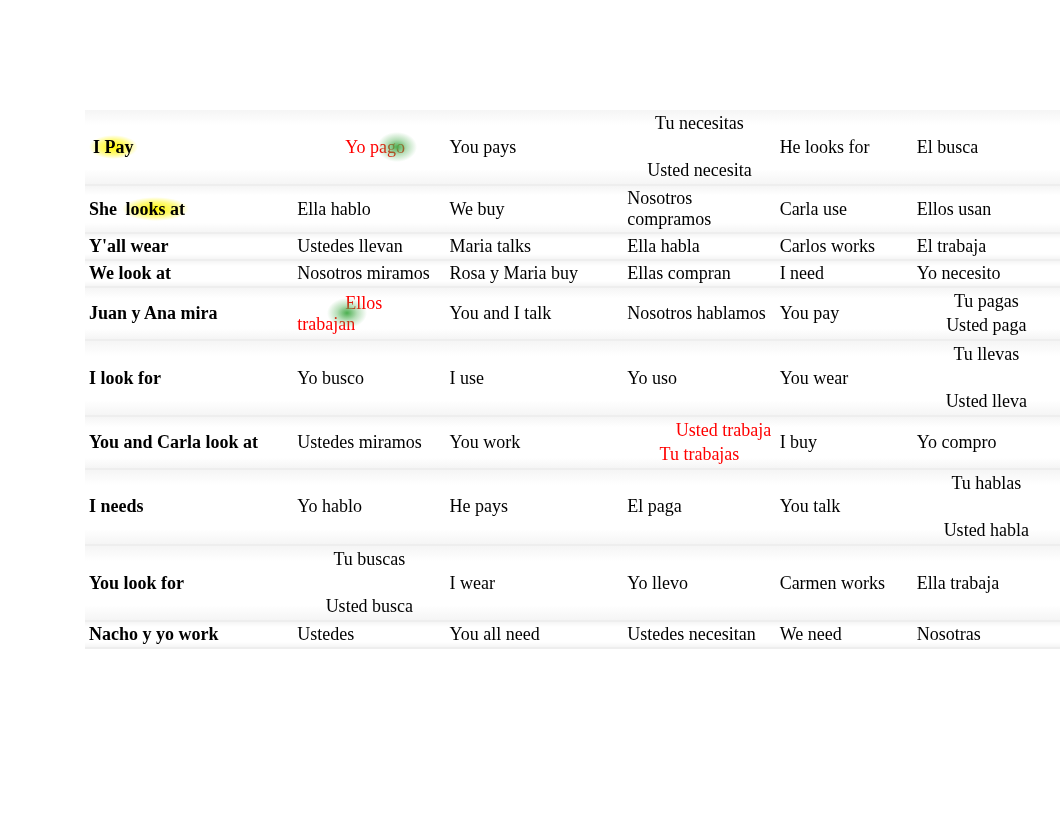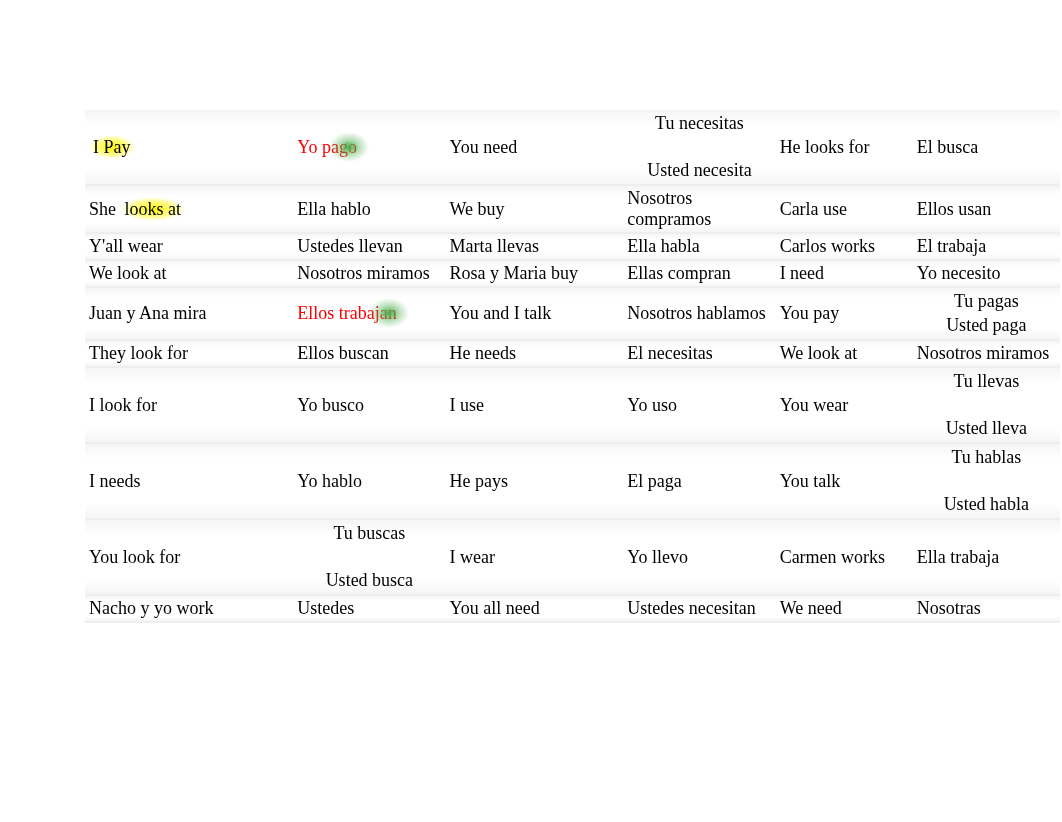--- a/index.html
+++ b/index.html
@@ -17,27 +17,27 @@
     table {
       border-collapse: collapse;
       width: 975px;
     }
     td {
       padding: 2px 4px;
       vertical-align: middle;
       background: linear-gradient(to bottom, #f5f5f5 0%, #ffffff 20%, #ffffff 80%, #f5f5f5 100%);
       border-bottom: 2px solid #eee;
     }
-    .col-en1 { width: 205px; }
+    .col-en1 { width: 205px; font-weight: bold; }
     .col-es1 { width: 150px; }
     .col-en2 { width: 175px; }
     .col-es2 { width: 150px; }
     .col-en3 { width: 135px; }
     .col-es3 { width: 145px; }
-    .red { color: #ff0000; }
+    .red { color: #ff0000; margin-left: 48px; }
     .hl-yellow {
       background: radial-gradient(ellipse closest-side, #fff700 0%, rgba(255,247,0,0.5) 60%, transparent 100%);
       padding: 2px 4px;
       border-radius: 50%;
     }
     .hl-green {
       position: relative;
     }
     .hl-green::after {
       content: "";
@@ -53,39 +53,39 @@
     .multi { white-space: pre-line; line-height: 1.3; text-align: center; }
   </style>
 </head>
 <body>
 
 <table>
   <tbody id="tbody">
       <tr>
         <td class="col-en1"><span class="hl-yellow">I Pay</span></td>
         <td class="col-es1"><span class="red hl-green">Yo pago</span></td>
-        <td class="col-en2"><span>You need</span></td>
+        <td class="col-en2"><span>You pays</span></td>
         <td class="col-es2 multi"><span class="multi">Tu necesitas
 
 Usted necesita</span></td>
         <td class="col-en3"><span>He looks for</span></td>
         <td class="col-es3"><span>El busca</span></td>
       </tr>
       <tr>
         <td class="col-en1"><span>She <span class="hl-yellow">looks at</span></span></td>
         <td class="col-es1"><span>Ella hablo</span></td>
         <td class="col-en2"><span>We buy</span></td>
         <td class="col-es2"><span>Nosotros compramos</span></td>
         <td class="col-en3"><span>Carla use</span></td>
         <td class="col-es3"><span>Ellos usan</span></td>
       </tr>
       <tr>
         <td class="col-en1"><span>Y'all wear</span></td>
         <td class="col-es1"><span>Ustedes llevan</span></td>
-        <td class="col-en2"><span>Marta llevas</span></td>
+        <td class="col-en2"><span>Maria talks</span></td>
         <td class="col-es2"><span>Ella habla</span></td>
         <td class="col-en3"><span>Carlos works</span></td>
         <td class="col-es3"><span>El trabaja</span></td>
       </tr>
       <tr>
         <td class="col-en1"><span>We look at</span></td>
         <td class="col-es1"><span>Nosotros miramos</span></td>
         <td class="col-en2"><span>Rosa y Maria buy</span></td>
         <td class="col-es2"><span>Ellas compran</span></td>
         <td class="col-en3"><span>I need</span></td>
@@ -94,36 +94,37 @@
       <tr>
         <td class="col-en1"><span>Juan y Ana mira</span></td>
         <td class="col-es1"><span class="red hl-green">Ellos trabajan</span></td>
         <td class="col-en2"><span>You and I talk</span></td>
         <td class="col-es2"><span>Nosotros hablamos</span></td>
         <td class="col-en3"><span>You pay</span></td>
         <td class="col-es3 multi"><span class="multi">Tu pagas
 Usted paga</span></td>
       </tr>
       <tr>
-        <td class="col-en1"><span>They look for</span></td>
-        <td class="col-es1"><span>Ellos buscan</span></td>
-        <td class="col-en2"><span>He needs</span></td>
-        <td class="col-es2"><span>El necesitas</span></td>
-        <td class="col-en3"><span>We look at</span></td>
-        <td class="col-es3"><span>Nosotros miramos</span></td>
-      </tr>
-      <tr>
         <td class="col-en1"><span>I look for</span></td>
         <td class="col-es1"><span>Yo busco</span></td>
         <td class="col-en2"><span>I use</span></td>
         <td class="col-es2"><span>Yo uso</span></td>
         <td class="col-en3"><span>You wear</span></td>
         <td class="col-es3 multi"><span class="multi">Tu llevas
 
 Usted lleva</span></td>
+      </tr>
+      <tr>
+        <td class="col-en1"><span>You and Carla look at</span></td>
+        <td class="col-es1"><span>Ustedes miramos</span></td>
+        <td class="col-en2"><span>You work</span></td>
+        <td class="col-es2 multi"><span class="multi red">Usted trabaja
+Tu trabajas</span></td>
+        <td class="col-en3"><span>I buy</span></td>
+        <td class="col-es3"><span>Yo compro</span></td>
       </tr>
       <tr>
         <td class="col-en1"><span>I needs</span></td>
         <td class="col-es1"><span>Yo hablo</span></td>
         <td class="col-en2"><span>He pays</span></td>
         <td class="col-es2"><span>El paga</span></td>
         <td class="col-en3"><span>You talk</span></td>
         <td class="col-es3 multi"><span class="multi">Tu hablas
 
 Usted habla</span></td>

